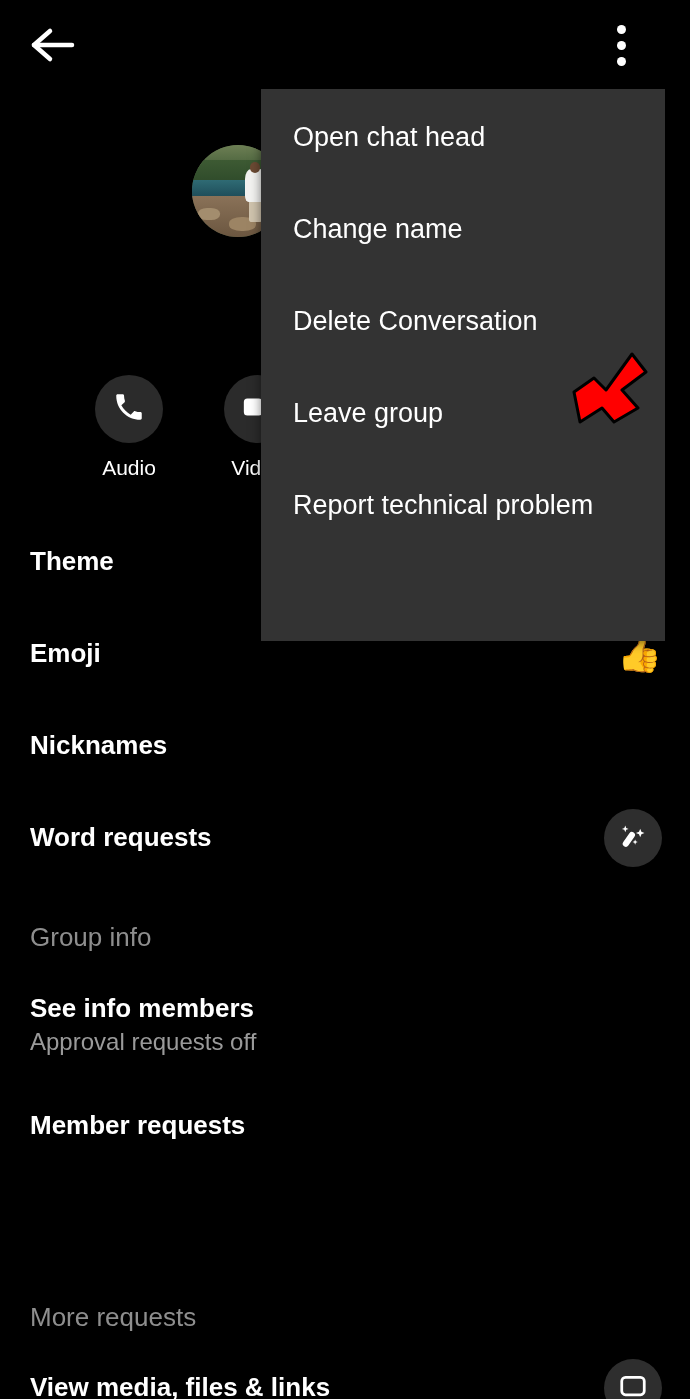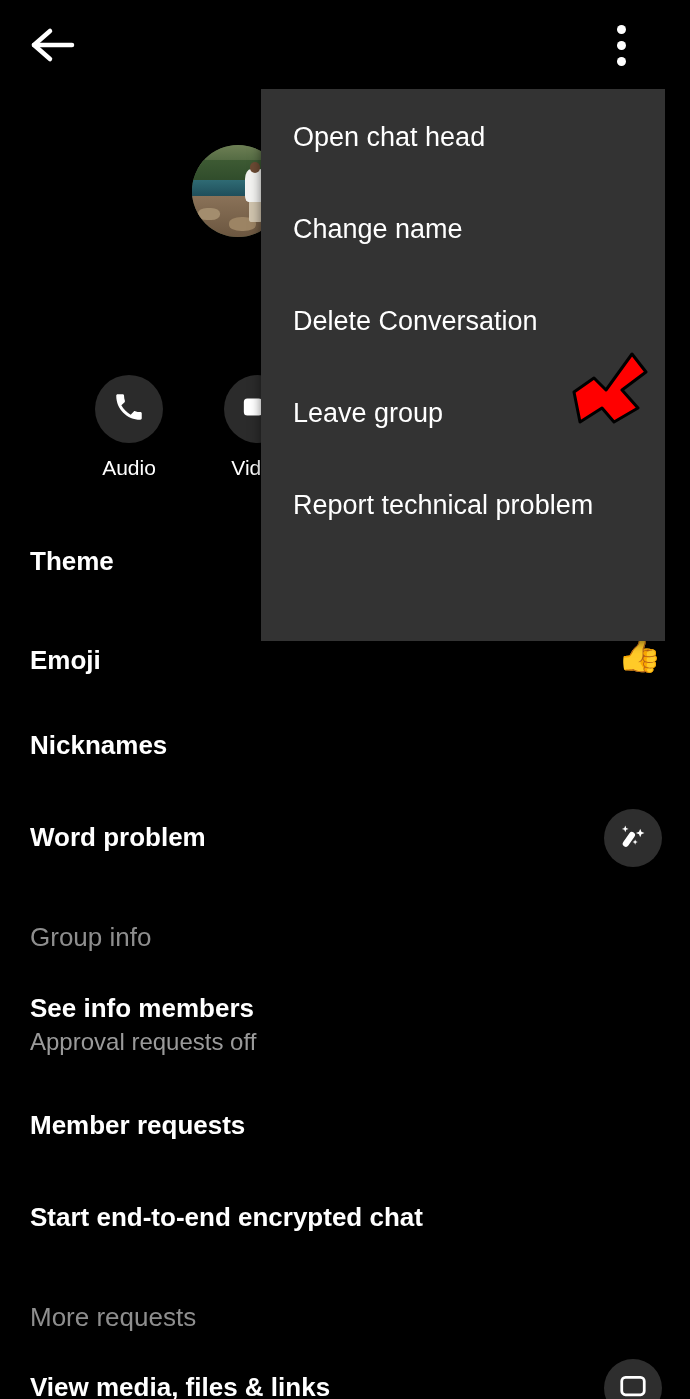--- a/index.html
+++ b/index.html
@@ -111,21 +111,21 @@
   .row-accessory {
     position:absolute; right:28px; top:50%; transform:translateY(-50%);
   }
   .circle-btn {
     width:58px; height:58px; border-radius:50%;
     background:#2e2e2e;
     display:flex; align-items:center; justify-content:center;
   }
 
   #row-theme        { top:540px; height:44px; }
-  #row-emoji        { top:632px; height:44px;align-items:flex-end; }
+  #row-emoji        { top:632px; height:44px; }
   #row-nicknames    { top:724px; height:44px; }
   #row-wordeffects  { top:816px; height:44px; }
   #hdr-groupinfo    { top:922px; }
   #row-members      { top:992px; height:66px; }
   #row-memberreq    { top:1104px; height:44px; }
   #row-e2ee         { top:1196px; height:44px; }
   #hdr-moreactions  { top:1302px; }
   #row-media        { top:1366px; height:44px; }
 
   #emoji-thumb {
@@ -238,21 +238,21 @@
   </div>
 
   <div class="row" id="row-nicknames">
     <div class="row-main">
       <div class="row-title">Nicknames</div>
     </div>
   </div>
 
   <div class="row" id="row-wordeffects">
     <div class="row-main">
-      <div class="row-title">Word problem</div>
+      <div class="row-title">Word requests</div>
     </div>
     <div class="row-accessory">
       <div class="circle-btn">
         <span>
           <svg width="32" height="32" viewBox="0 0 24 24">
             <rect x="6.6" y="8.2" width="4.6" height="12.6" rx="2.3" fill="#ffffff" transform="rotate(35 8.9 14.5)"></rect>
             <path fill="#ffffff" d="M6.2 4.2l.7 1.8 1.8.7-1.8.7-.7 1.8-.7-1.8-1.8-.7 1.8-.7z"></path>
             <path fill="#ffffff" d="M17.4 6.6l.9 2.3 2.3.9-2.3.9-.9 2.3-.9-2.3-2.3-.9 2.3-.9z"></path>
             <path fill="#ffffff" d="M13.6 14.6l.55 1.4 1.4.55-1.4.55-.55 1.4-.55-1.4-1.4-.55 1.4-.55z"></path>
           </svg>
@@ -269,25 +269,20 @@
       <div class="row-sub">Approval requests off</div>
     </div>
   </div>
 
   <div class="row" id="row-memberreq">
     <div class="row-main">
       <div class="row-title">Member requests</div>
     </div>
   </div>
 
-  <div class="row" id="row-e2ee">
-    <div class="row-main">
-      <div class="row-title">Start end-to-end encrypted chat</div>
-    </div>
-  </div>
 
   <div class="section-header" id="hdr-moreactions">More requests</div>
 
   <div class="row" id="row-media">
     <div class="row-main">
       <div class="row-title">View media, files &amp; links</div>
     </div>
     <div class="row-accessory">
       <div class="circle-btn">
         <span>

